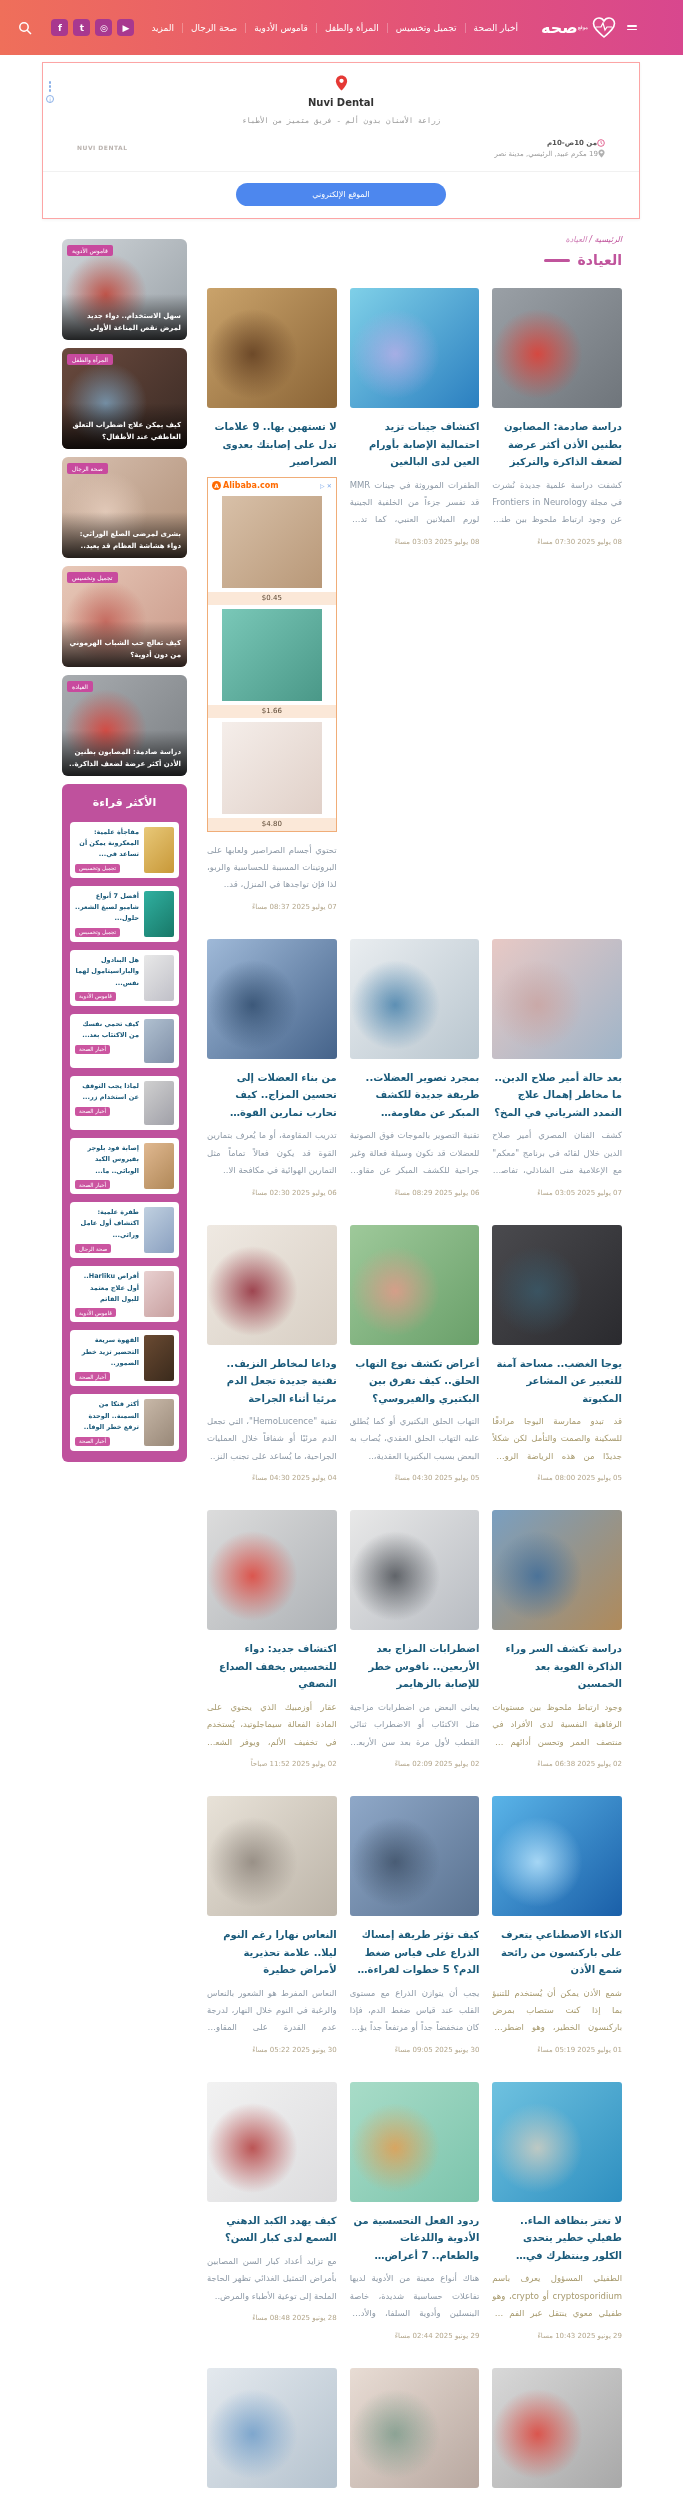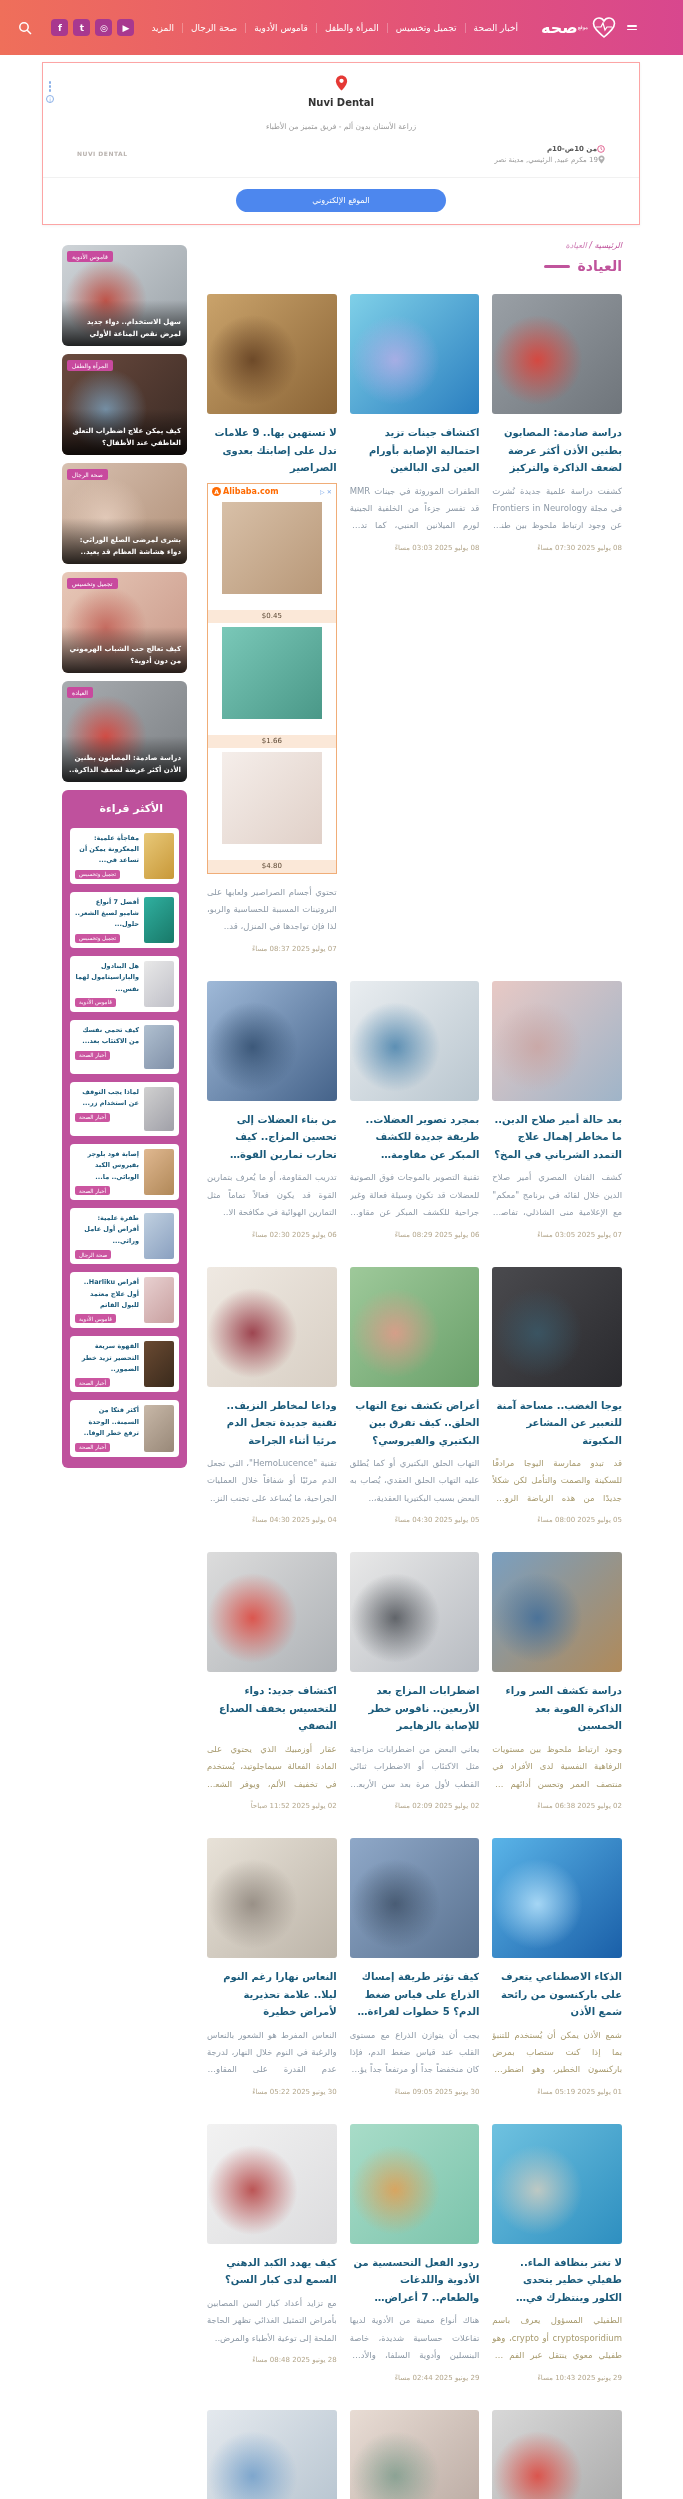--- a/index.html
+++ b/index.html
@@ -31,21 +31,21 @@
   .ad-card { position:relative; margin:7px 43px 4px 42px; background:#fff; border:1px solid #fca5a5;
              box-shadow:0 1px 3px rgba(0,0,0,.05); padding:12px 16px 12px; }
   .ad-hints { position:absolute; top:18px; left:3px; display:flex; flex-direction:column; align-items:center; gap:3px; }
   .dots-icon { display:flex; flex-direction:column; gap:1.5px; cursor:pointer; }
   .dots-icon i { width:2.5px; height:2.5px; border-radius:50%; background:#8ab0e8; }
   .info-icon { width:8px; height:8px; border:1px solid #8ab0e8; border-radius:50%; color:#8ab0e8; font-size:6px; line-height:7px;
                text-align:center; font-style:normal; cursor:pointer; }
   .ad-center { text-align:center; }
   .ad-pin { display:inline-block; }
   .ad-name { font-size:10px; font-weight:bold; color:#333; margin-top:2px; }
-  .ad-tagline { font-size:7.5px; color:#9a9a9a; margin-top:14px; }
+  .ad-tagline { font-size:7.5px; color:#9a9a9a; margin-top:8px;font-family:Liberation Mono, monospace; }
   .ad-meta { display:flex; justify-content:space-between; align-items:center; margin-top:12px; padding:0 18px; }
   .ad-line { display:flex; align-items:center; font-size:7px; margin:2px 0; }
   .ad-hours { color:#555; font-weight:bold; }
   .ad-addr { color:#999; }
   .ad-brand { font-size:6px; color:#b9b2ae; font-weight:bold; letter-spacing:.5px; text-align:center; line-height:1.4; direction:ltr; }
   .ad-divider { border:none; border-top:1px solid #f1f1f1; margin:11px -16px 11px; }
   .ad-btn { display:block; margin:0 auto; width:210px; height:23px; border:none; border-radius:12px; background:#4d87ee;
             color:#fff; font-size:8px; font-family:inherit; cursor:pointer; }
   
   .container { display:flex; gap:20px; padding:0 61px 0 62px; align-items:flex-start; }
@@ -66,31 +66,31 @@
                   display:-webkit-box; -webkit-line-clamp:3; -webkit-box-orient:vertical; overflow:hidden; }
   .card-excerpt.read { color:#a79a6e; }
   .card-date { font-size:7px; color:#b3a68b; }
   
   .ali-ad { border:1px solid #f0ad78; margin:4px 0 10px; background:#fff; }
   .ali-head { display:flex; direction:ltr; align-items:center; justify-content:space-between; padding:3px 4px 2px; }
   .ali-logo { display:flex; align-items:center; gap:2px; color:#ff6a00; font-weight:bold; font-size:8px; direction:ltr; }
   .ali-mark { width:9px; height:9px; border-radius:50%; background:#ff6a00; color:#fff; font-size:6px; line-height:9px; text-align:center; }
   .ali-choice { color:#7aa7e8; font-size:6px; cursor:pointer; }
   .ali-item-img { height:92px; margin:4px 14px 0; }
-  .ali-price { background:#fbe8d8; text-align:center; font-size:7px; color:#5a4632; padding:2.5px 0; margin-top:16px; }
+  .ali-price { background:#fbe8d8; text-align:center; font-size:7px; color:#5a4632; padding:2.5px 0; margin-top:4px; }
   
   .featured-card { position:relative; height:101px; border-radius:6px; margin-bottom:8px; overflow:hidden; cursor:pointer; }
   .featured-badge { position:absolute; top:6px; left:5px; background:#c84a9e; color:#fff; font-size:6px; padding:2px 5px;
                     border-radius:2px; white-space:nowrap; }
   .featured-overlay { position:absolute; left:0; right:0; bottom:0; padding:16px 6px 5px;
                       background:linear-gradient(transparent,rgba(0,0,0,.82)); color:#fff; font-size:7px; font-weight:bold;
                       text-align:right; line-height:1.8; }
   
   .mostread { background:#bf519d; border-radius:6px; padding:9px 8px; margin-top:4px; }
-  .mostread-title { color:#fff; font-size:11px; font-weight:bold; margin:2px 16px 10px; text-align:right; line-height:1.5; }
+  .mostread-title { color:#fff; font-size:11px; font-weight:bold; margin:2px 2px 10px; text-align:center; line-height:1.5; }
   .mr-card { background:#fff; border-radius:4px; padding:5px; display:flex; gap:5px; margin-bottom:8px; cursor:pointer; }
   .mr-card:last-child { margin-bottom:2px; }
   .mr-thumb { width:30px; flex:none; border-radius:2px; min-height:44px; }
   .mr-body { flex:1; display:flex; flex-direction:column; min-width:0; }
   .mr-title { font-size:6.5px; font-weight:bold; color:#1a5a7a; line-height:1.75; text-align:right; }
   .mr-badge { align-self:flex-end; background:#cb55a0; color:#fff; font-size:5.5px; padding:1.5px 4px; border-radius:2px;
               margin-top:3px; white-space:nowrap; }
 </style>
 </head>
 <body>
@@ -395,21 +395,21 @@
           <div class="mr-card">
             <div class="mr-thumb" style="background: linear-gradient(135deg, rgb(224, 184, 144), rgb(176, 136, 88));"></div>
             <div class="mr-body">
               <div class="mr-title">إصابة فود بلوجر بفيروس الكبد الوبائي.. ما...</div>
               <span class="mr-badge">أخبار الصحة</span>
             </div>
           </div>
           <div class="mr-card">
             <div class="mr-thumb" style="background: linear-gradient(135deg, rgb(192, 208, 224), rgb(138, 160, 192));"></div>
             <div class="mr-body">
-              <div class="mr-title">طفرة علمية: أقراص أول عامل وراثي...</div>
+              <div class="mr-title">طفرة علمية: اكتشاف أول عامل وراثي...</div>
               <span class="mr-badge">صحة الرجال</span>
             </div>
           </div>
           <div class="mr-card">
             <div class="mr-thumb" style="background: linear-gradient(135deg, rgb(232, 208, 208), rgb(200, 160, 160));"></div>
             <div class="mr-body">
               <div class="mr-title">أقراص Harliku.. أول علاج معتمد للبول القاتم</div>
               <span class="mr-badge">قاموس الأدوية</span>
             </div>
           </div>

